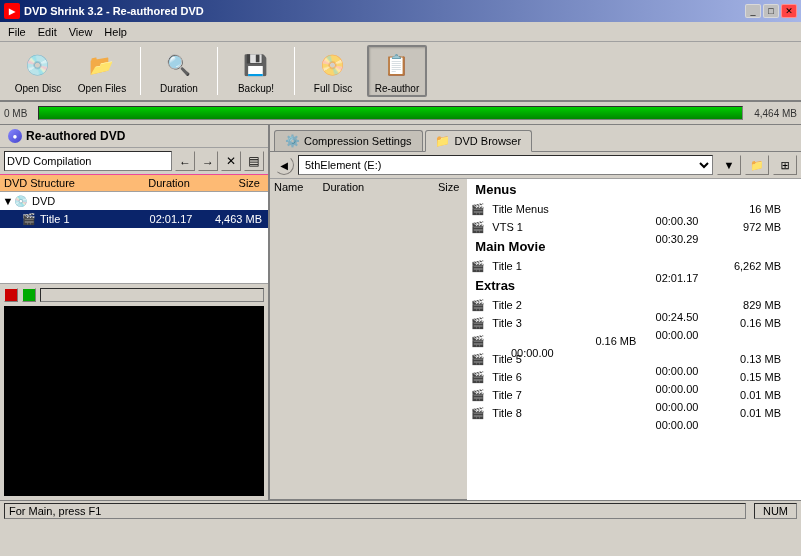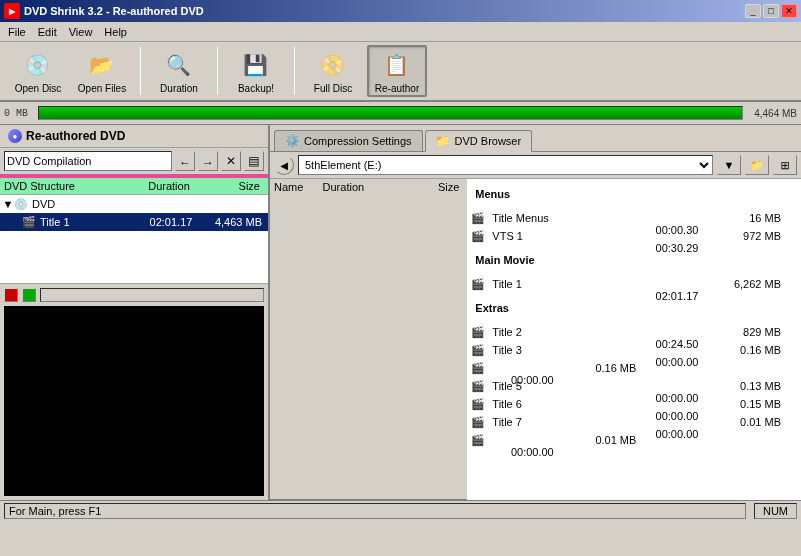--- a/index.html
+++ b/index.html
@@ -104,21 +104,21 @@
 
     
     .progress-area {
       background: #d4d0c8;
       display: flex;
       align-items: center;
       height: 22px;
       padding: 2px 4px;
       gap: 4px;
     }
-    .progress-label-left { font-size: 10px; color: #333; min-width: 30px; font-family: Liberation Mono, monospace; }
+    .progress-label-left { font-size: 10px; color: #333; min-width: 30px; }
     .progress-label-right { font-size: 10px; color: #333; min-width: 50px; text-align: right; }
     .progress-bar-container {
       flex: 1;
       height: 14px;
       border: 1px inset #808080;
       background: white;
       position: relative;
       overflow: hidden;
     }
     .progress-bar-fill {
@@ -158,21 +158,21 @@
       display: flex; align-items: center; justify-content: center;
       font-size: 8px; color: white;
     }
 
     
     .dvd-toolbar {
       display: flex;
       align-items: center;
       padding: 3px 4px;
       gap: 3px;
-      border-bottom: 4px solid #ec4899;
+      border-bottom: 1px solid #ec4899;
       background: #d4d0c8;
     }
     .dvd-combo {
       flex: 1;
       height: 20px;
       border: 1px inset #808080;
       background: white;
       font-size: 11px;
       padding: 0 2px;
     }
@@ -181,21 +181,21 @@
       border: 1px outset #d4d0c8;
       background: #d4d0c8;
       display: flex; align-items: center; justify-content: center;
       cursor: pointer;
       font-size: 12px;
     }
 
     
     .tree-header {
       display: flex;
-      background: #86efac;
+      background: #fdba74;
       border-bottom: 1px solid #a0a0a0;
       padding: 2px 4px;
       font-size: 11px;
     }
     .tree-col-name { flex: 1; }
     .tree-col-dur { width: 70px; text-align: center; }
     .tree-col-size { width: 60px; text-align: right; padding-right: 4px; }
 
     
     .tree-body {
@@ -337,23 +337,23 @@
     .br-col-name { flex: 1; }
     .br-col-dur { width: 80px; text-align: center; }
     .br-col-size { width: 80px; text-align: right; padding-right: 4px; }
 
     .browser-body {
       flex: 1;
       overflow-y: scroll;
       background: white;
     }
     .section-header {
-      padding: 9px 8px;
+      padding: 3px 8px;
       font-weight: bold;
-      font-size: 11px;
+      font-size: 13px;
       background: white;
     }
     .browser-row {
       display: flex;
       align-items: center;
       height: 18px;
       padding: 0 4px;
       cursor: pointer;
     }
     .br-icon { width: 18px; margin-right: 3px; font-size: 11px; }
@@ -586,20 +586,21 @@
           <span class="br-size">0.15 MB</span>
         </div>
         <div class="browser-row">
           <span class="br-icon">🎬</span>
           <span class="br-name">Title 7</span>
           <span class="br-dur">00:00.00</span>
           <span class="br-size">0.01 MB</span>
         </div>
         <div class="browser-row">
           <span class="br-icon">🎬</span>
+          <span class="br-name">Title 8</span>
           <span class="br-dur">00:00.00</span>
           <span class="br-size">0.01 MB</span>
         </div>
       </div>
     </div>
   </div>
 </div>
 
 <div class="status-bar">
   <div class="status-left">For Main, press F1</div>

